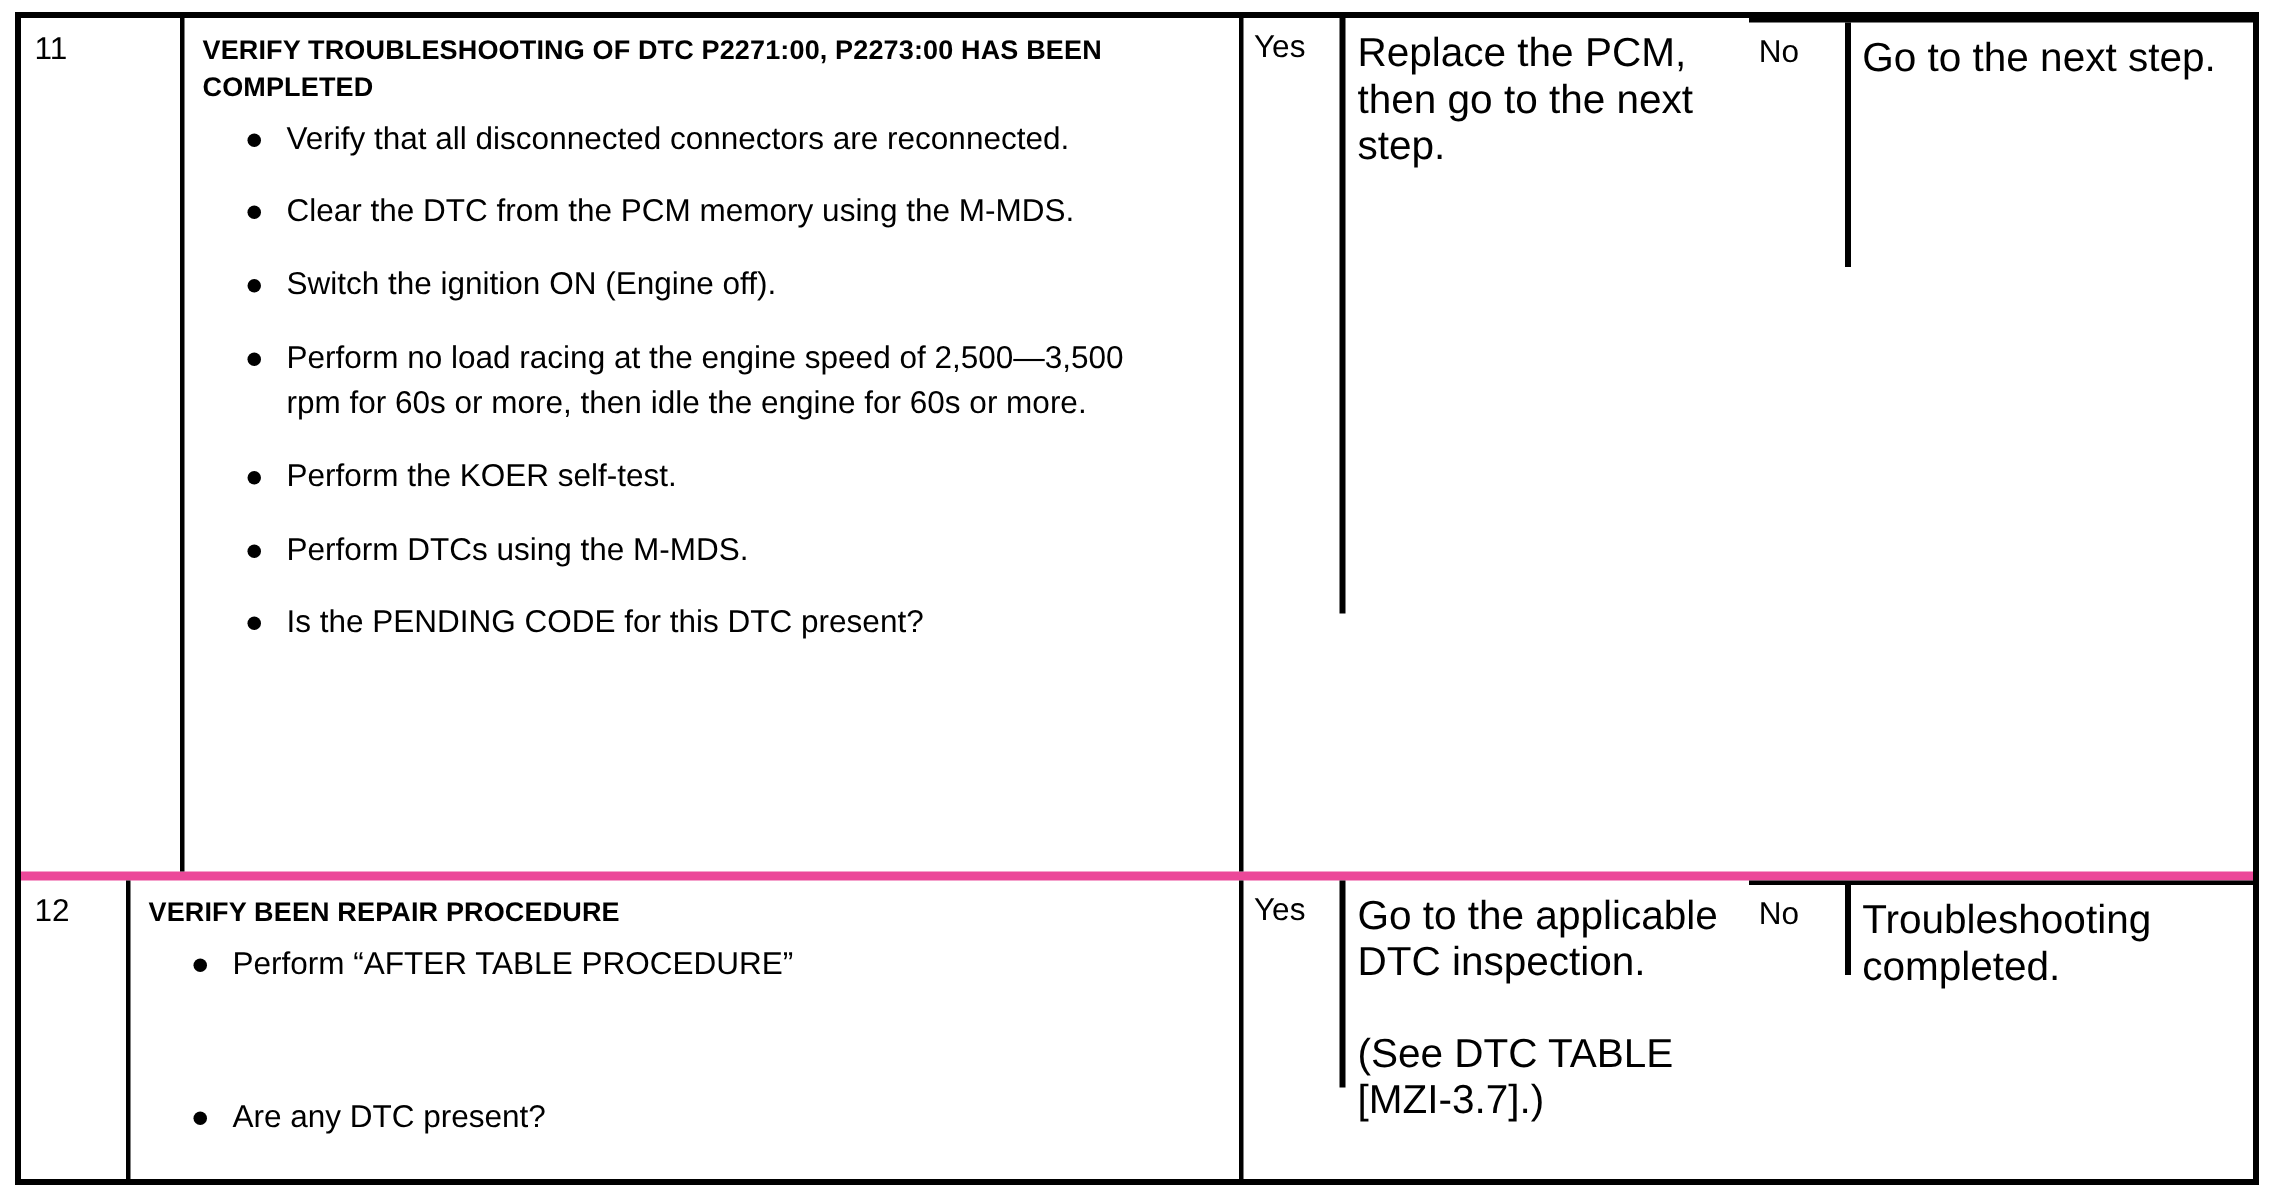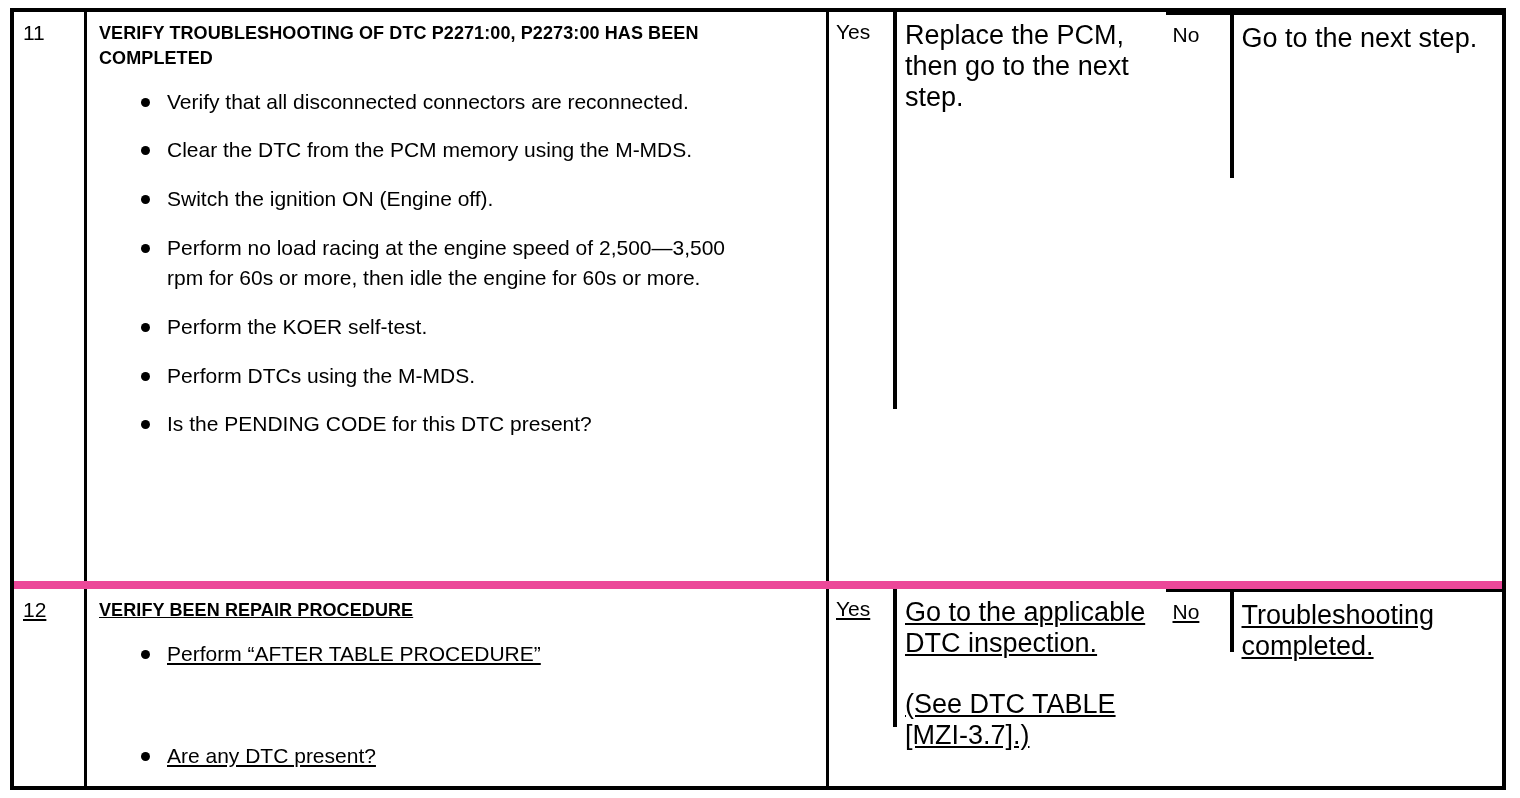--- a/index.html
+++ b/index.html
@@ -32,23 +32,23 @@
     border: 4px solid #000;
     box-sizing: border-box;
     border-collapse: collapse;
   }
 
   .row {
     display: flex;
     width: 100%;
     box-sizing: border-box;
   }
-  .row-11 { height: 569px; }
+  .row-11 { height: 569px; gap: 36px; }
   .row-12 { height: 205px; }
-  .row-12 { border-top: 8px solid #ec4899; text-decoration: underline; }
+  .row-12 { border-top: 6px solid #ec4899; }
 
   
   .col-step {
     width: 70px;
     flex: 0 0 70px;
     box-sizing: border-box;
     padding: 9px 0 0 9px;
     font-size: 21px;
     line-height: 1.15;
   }
@@ -66,21 +66,21 @@
     font-size: 18px;
     font-weight: bold;
     line-height: 1.38;
     letter-spacing: 0.1px;
     margin: 0 0 7px 0;
     max-width: 600px;
   }
 
   ul.steps {
     list-style: none;
-    margin: 16px;
+    margin: 4px;
     padding: 0;
   }
   ul.steps li {
     position: relative;
     font-size: 21px;
     line-height: 1.42;
     padding-left: 52px;
     margin-bottom: 19px;
     max-width: 600px;
   }

